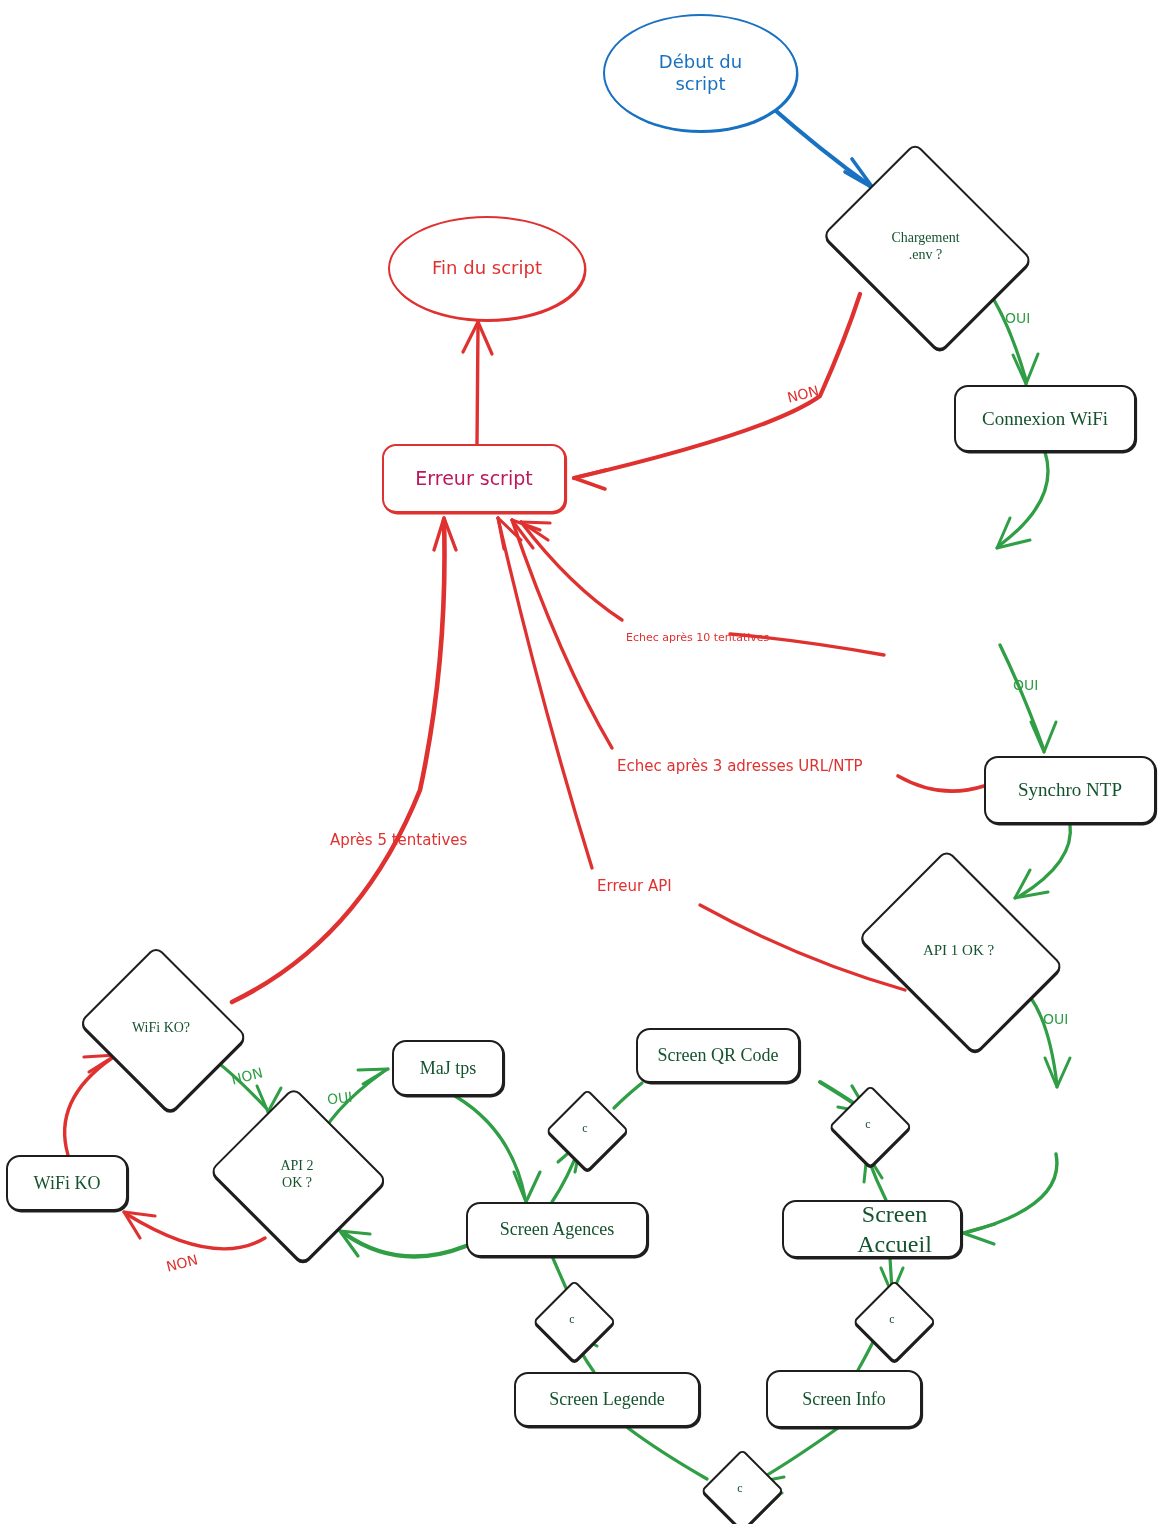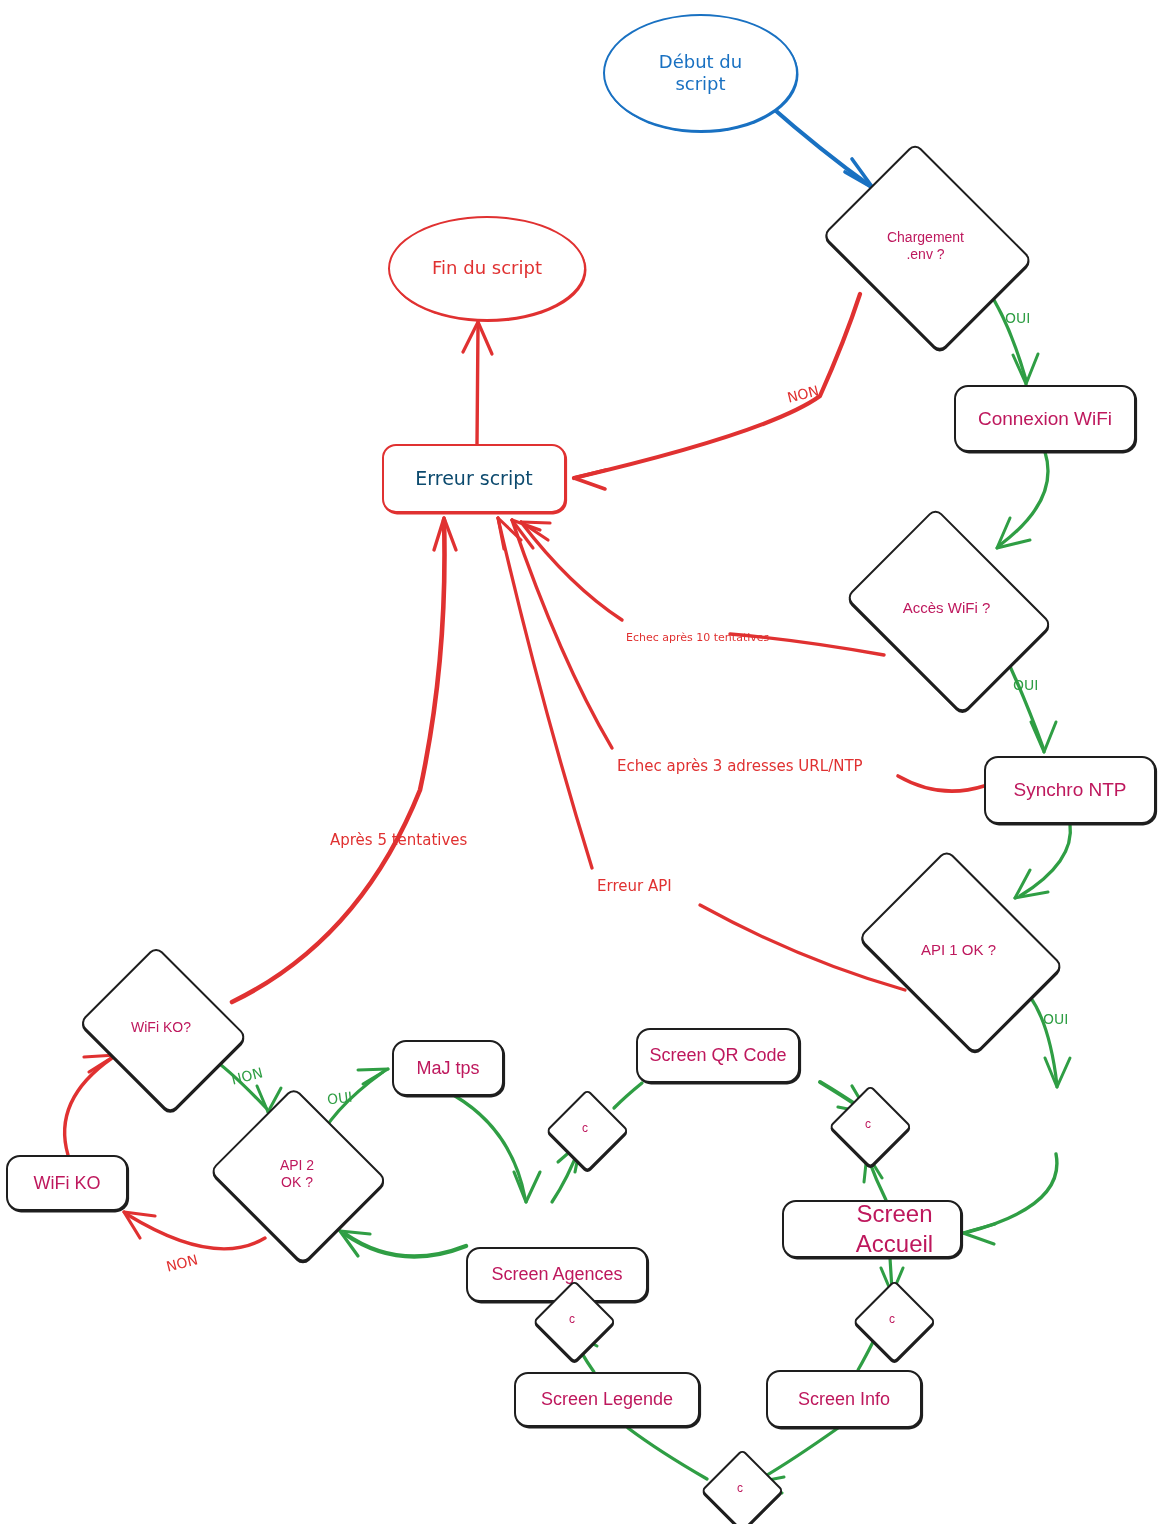--- a/index.html
+++ b/index.html
@@ -44,21 +44,21 @@
   
   .rect {
     border: 2.6px solid #1e1e1e;
     border-radius: 14px;
     background: #ffffff;
     box-shadow: 1.1px 1.4px 0 0 #1e1e1e;
   }
   .rect.red {
     border-color: #e03131;
     box-shadow: 1.1px 1.4px 0 0 #e03131;
-    color: #0c4a6e;
+    color: #be185d;
     text-align: right;
   }
   
   .ellipse {
     border: 2.6px solid #1971c2;
     border-radius: 50%;
     background: #ffffff;
     color: #1971c2;
     box-shadow: 1px 1.5px 0 -0.5px #1971c2;
   }
@@ -82,22 +82,22 @@
     transform: rotate(45deg);
     background: #ffffff;
     box-shadow: 1.2px 1.2px 0 0 #1e1e1e;
     z-index: 1;
   }
   .diamond.small .dshape {
     border-width: 2.2px;
     border-radius: 5px;
   }
   .node-text {
-    font-family: Liberation Sans, sans-serif;
-    color: #be185d;
+    font-family: Liberation Serif, serif;
+    color: #14532d;
   }
   .edge-label {
     position: absolute;
     z-index: 6;
     white-space: nowrap;
     font-family: "DejaVu Sans", sans-serif;
   }
   .edge-label.green { color: #2f9e44; }
   .edge-label.red   { color: #e03131; }
 </style>
@@ -296,24 +296,20 @@
   </div>
 
   <div class="node rect" style="left:954px; top:385px; width:182px; height:67px; font-size:19px;">
     <span class="label node-text">Connexion WiFi</span>
   </div>
 
   <div class="node rect red" style="left:382px; top:444px; width:184px; height:69px; font-size:19px;">
     <span class="label">Erreur script</span>
   </div>
 
-  <div class="node diamond" style="left:840px; top:527px; width:213px; height:163px; font-size:15px;">
-    <span class="dshape"></span>
-    <span class="label node-text">Accès WiFi ?</span>
-  </div>
 
   <div class="node rect" style="left:984px; top:756px; width:172px; height:68px; font-size:19px;">
     <span class="label node-text">Synchro NTP</span>
   </div>
 
   <div class="node diamond" style="left:852px; top:870px; width:213px; height:160px; font-size:15px;">
     <span class="dshape"></span>
     <span class="label node-text">API 1 OK ?</span>
   </div>
 
@@ -344,21 +340,21 @@
   <div class="node diamond" style="left:212px; top:1098px; width:170px; height:152px; font-size:14px;">
     <span class="dshape"></span>
     <span class="label node-text">API 2
 OK ?</span>
   </div>
 
   <div class="node rect" style="left:6px; top:1155px; width:122px; height:56px; font-size:18px;">
     <span class="label node-text">WiFi KO</span>
   </div>
 
-  <div class="node rect" style="left:466px; top:1247px; width:182px; height:55px; font-size:18px;">
+  <div class="node rect" style="left:466px; top:1202px; width:182px; height:55px; font-size:18px;">
     <span class="label node-text">Screen Agences</span>
   </div>
 
   <div class="node rect" style="left:782px; top:1200px; width:180px; height:58px; font-size:24px;padding-left:45px;">
     <span class="label node-text">Screen Accueil</span>
   </div>
 
   <div class="node diamond small" style="left:536px; top:1283px; width:72px; height:72px; font-size:12px;">
     <span class="dshape"></span>
     <span class="label node-text">c</span>

